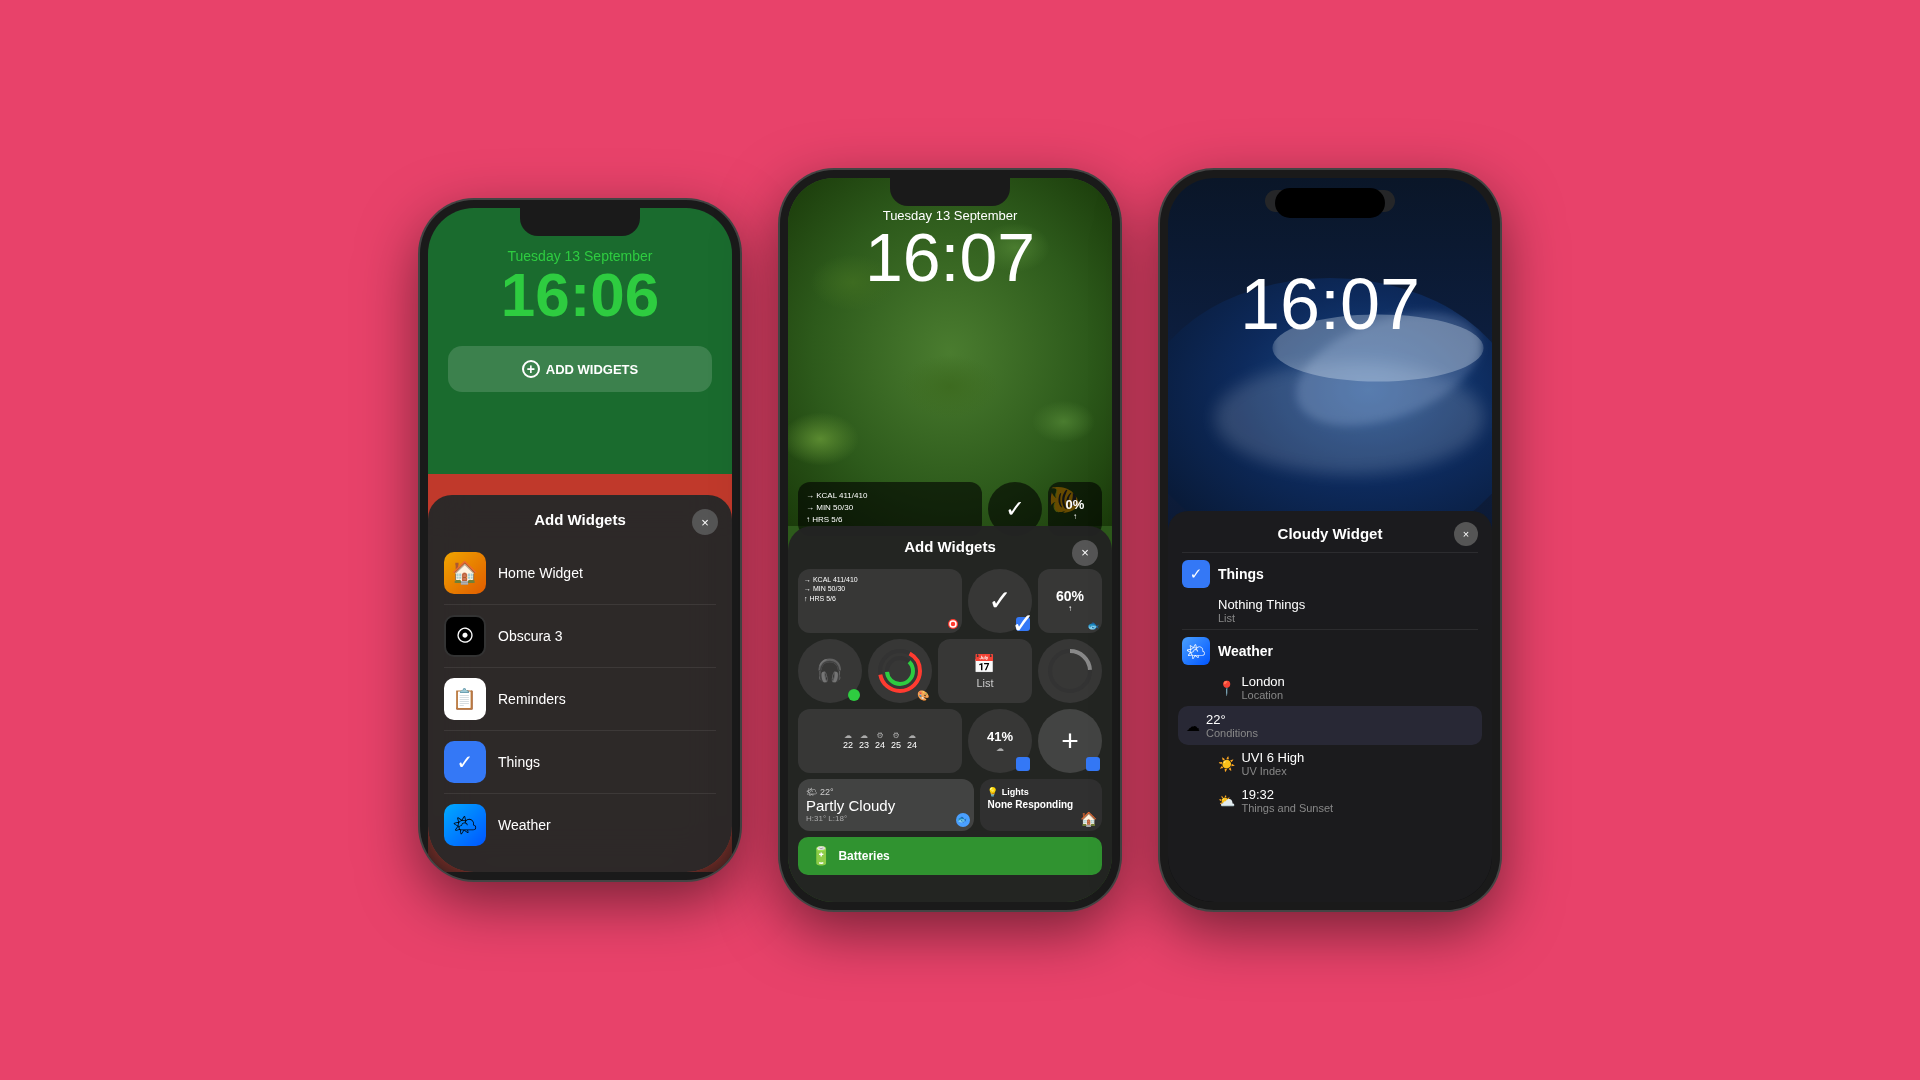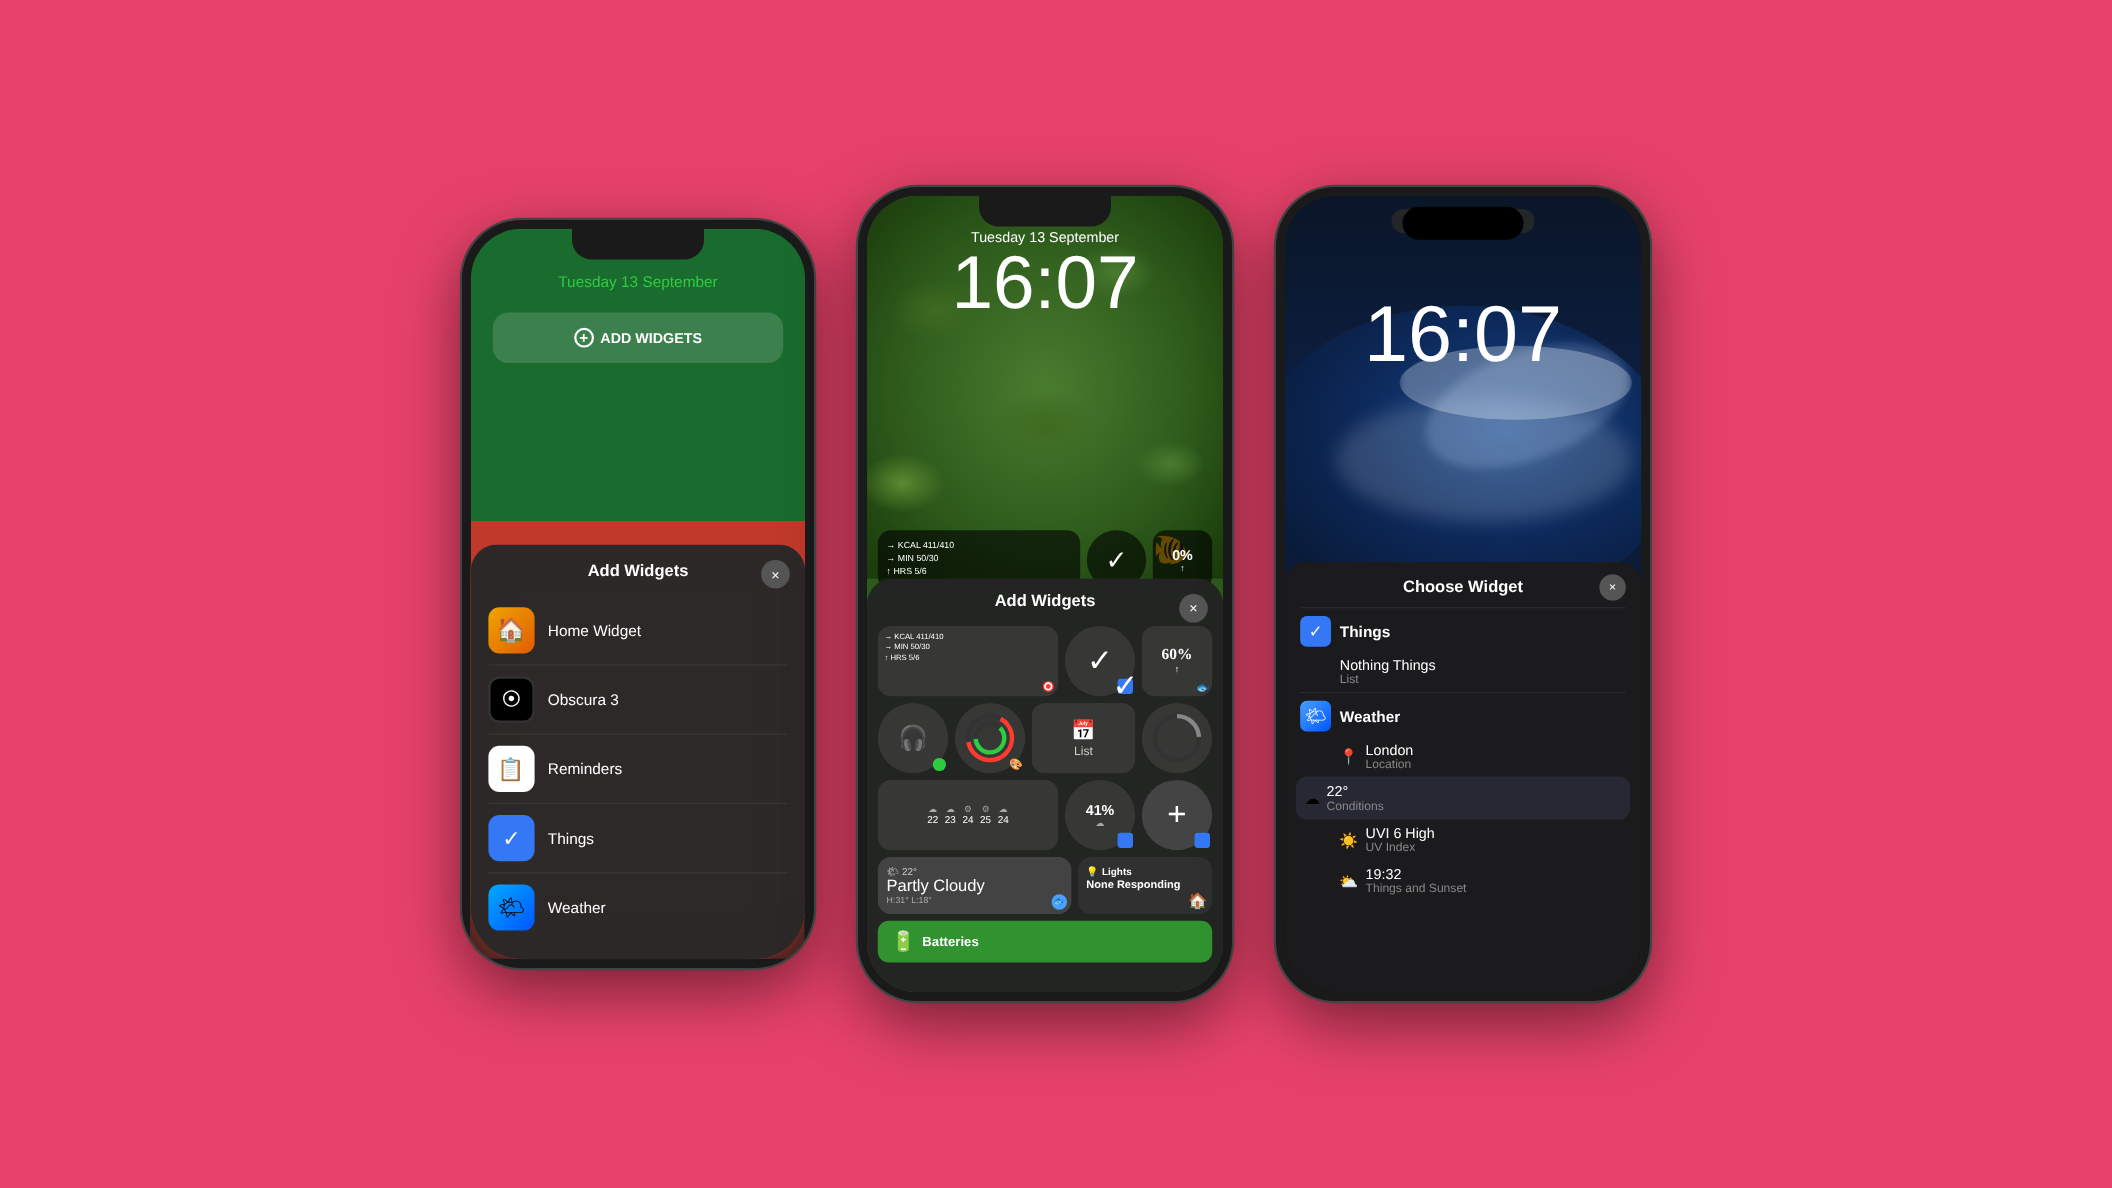--- a/index.html
+++ b/index.html
@@ -288,20 +288,21 @@
 </head>
 <body>
 
 <div class="phone phone-1">
   <div class="phone-screen">
     <div class="phone1-bg">
       <div class="notch"></div>
 
       <div class="phone1-top">
         <div class="phone1-date">Tuesday 13 September</div>
+        <div class="phone1-time">16:06</div>
       </div>
 
       <div class="phone1-widget-area">
         <div class="add-widgets-btn">
           <span class="plus-circle">+</span>
           <span>ADD WIDGETS</span>
         </div>
       </div>
 
       <div class="widget-panel">
@@ -376,21 +377,21 @@
             <div style="position:absolute;bottom:4px;right:4px;width:10px;height:10px;background:#ff3b30;border-radius:50%;display:flex;align-items:center;justify-content:center;">
               <svg width="8" height="8" viewBox="0 0 8 8">
                   <circle cx="4" cy="4" r="3" fill="none" stroke="#fff" stroke-width="1.5"></circle>
                 </svg>
             </div>
           </div>
           <div style="background:rgba(60,60,60,0.8);border-radius:50%;width:64px;height:64px;display:flex;align-items:center;justify-content:center;color:#fff;font-size:28px;flex-shrink:0;position:relative;">
             ✓
             <div style="position:absolute;bottom:2px;right:2px;width:14px;height:14px;background:#3478f6;border-radius:3px;display:flex;align-items:center;justify-content:center;">✓</div>
           </div>
-          <div style="background:rgba(60,60,60,0.8);border-radius:12px;width:64px;height:64px;display:flex;align-items:center;justify-content:center;flex-direction:column;color:#fff;flex-shrink:0;position:relative;font-family:Liberation Serif, serif;">
+          <div style="background:rgba(60,60,60,0.8);border-radius:12px;width:64px;height:64px;display:flex;align-items:center;justify-content:center;flex-direction:column;color:#fff;flex-shrink:0;position:relative;">
             <span style="font-size:14px;font-weight:700;">60%</span>
             <span style="font-size:8px;">↑</span>
             <div style="position:absolute;bottom:2px;right:2px;font-size:10px;">🐟</div>
           </div>
         </div>
 
         <div style="display:flex;gap:6px;margin-bottom:6px;">
           <div style="background:rgba(60,60,60,0.8);border-radius:50%;width:64px;height:64px;display:flex;align-items:center;justify-content:center;color:#fff;font-size:22px;position:relative;flex-shrink:0;">
             🎧
             <div style="position:absolute;bottom:2px;right:2px;width:12px;height:12px;background:#2ecc40;border-radius:50%;"></div>
@@ -496,21 +497,21 @@
           <span>19:28</span>
         </div>
       </div>
 
       <div class="phone3-time-area">
         <div class="phone3-time">16:07</div>
       </div>
 
       <div class="choose-widget-panel">
         <div class="cw-header">
-          <span class="cw-title">Choose Widget</span>
+          <span class="cw-title">Cloudy Widget</span>
           <div class="cw-close">×</div>
         </div>
 
         <div class="cw-section-header">
           <div class="cw-section-icon" style="background:#3478f6;color:#fff;">✓</div>
           <span class="cw-section-label">Things</span>
         </div>
         <div class="cw-item">
           <div class="cw-item-label">Nothing Things</div>
           <div class="cw-item-sub">List</div>

